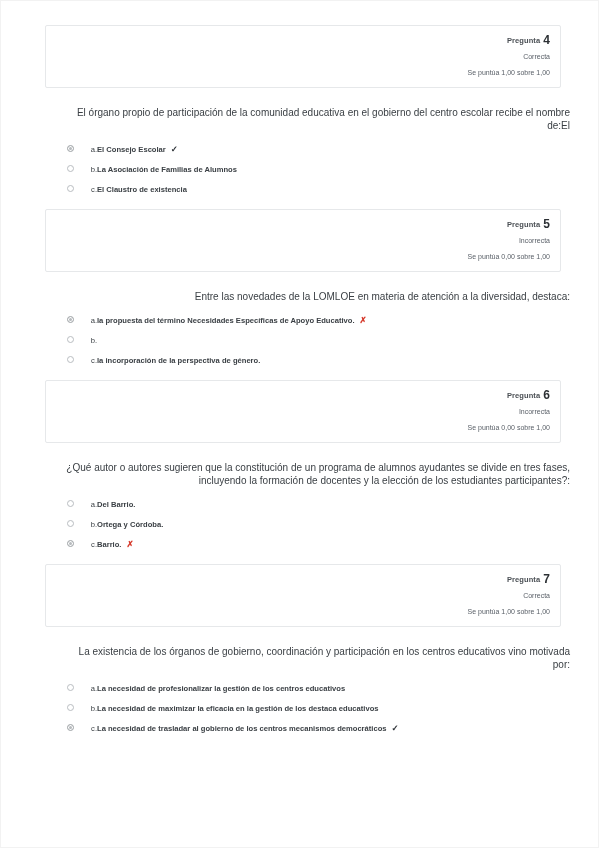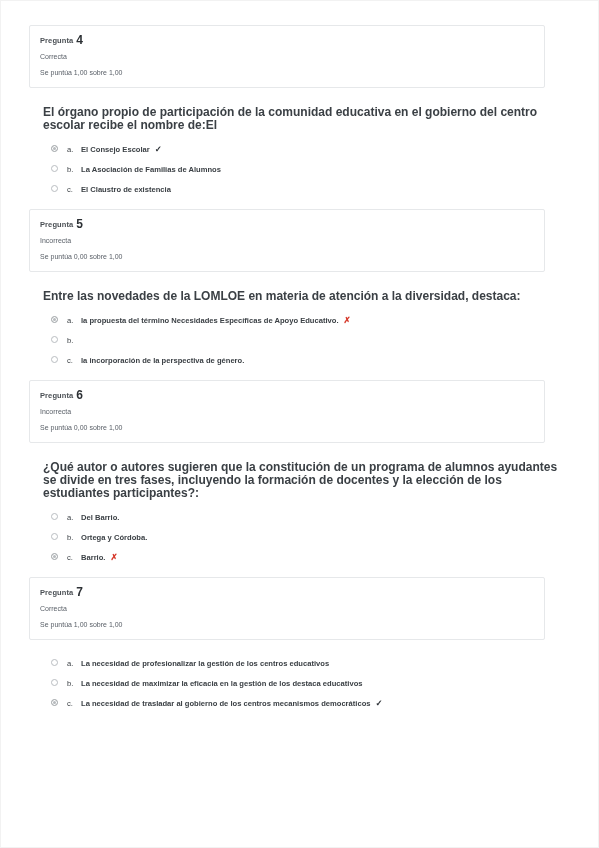--- a/index.html
+++ b/index.html
@@ -17,21 +17,22 @@
   .page {
     position: relative;
     width: 599px;
     height: 848px;
     box-sizing: border-box;
     background: #ffffff;
     border: 1px solid #f2f2f2;
     overflow: hidden;
   }
   .content {
-    padding: 24px 28px 0 28px;
+    padding: 24px 28px 0 44px;
+    text-align: right;
   }
   .question {
     margin-bottom: 14px;
   }
   .q-head {
     border: 1px solid #e6e8ea;
     border-radius: 2px;
     background: #ffffff;
     padding: 8px 10px 9px 10px;
     width: 516px;
@@ -60,26 +61,25 @@
   }
   .q-grade {
     font-size: 7px;
     color: #5a6068;
     line-height: 11px;
   }
   .q-body {
     padding: 18px 0 0 14px;
   }
   .q-text {
-    font-size: 12px;
+    font-size: 10px;
     line-height: 13px;
     color: #3b4045;
     max-width: 520px;
     margin-bottom: 12px;
-    font-weight: bold;
   }
   .answers {
     padding-left: 8px;
   }
   .answer {
     display: flex;
     align-items: flex-start;
     margin-bottom: 9px;
     font-size: 7.6px;
     line-height: 11px;
@@ -208,20 +208,21 @@
             </div>
           </div>
         </div>
         <div class="question">
           <div class="q-head">
             <div class="q-head-row1"><span>Pregunta</span><span class="qnum">7</span></div>
             <div class="q-state">Correcta</div>
             <div class="q-grade">Se puntúa 1,00 sobre 1,00</div>
           </div>
           <div class="q-body">
+            <div class="q-text">La existencia de los órganos de gobierno, coordinación y participación en los centros educativos vino motivada por:</div>
             <div class="answers">
               <div class="answer">
                 <span class="radio"></span>
                 <span class="ans-letter">a.</span>
                 <span class="ans-text">La necesidad de profesionalizar la gestión de los centros educativos</span>
               </div>
               <div class="answer">
                 <span class="radio"></span>
                 <span class="ans-letter">b.</span>
                 <span class="ans-text">La necesidad de maximizar la eficacia en la gestión de los destaca educativos</span>

